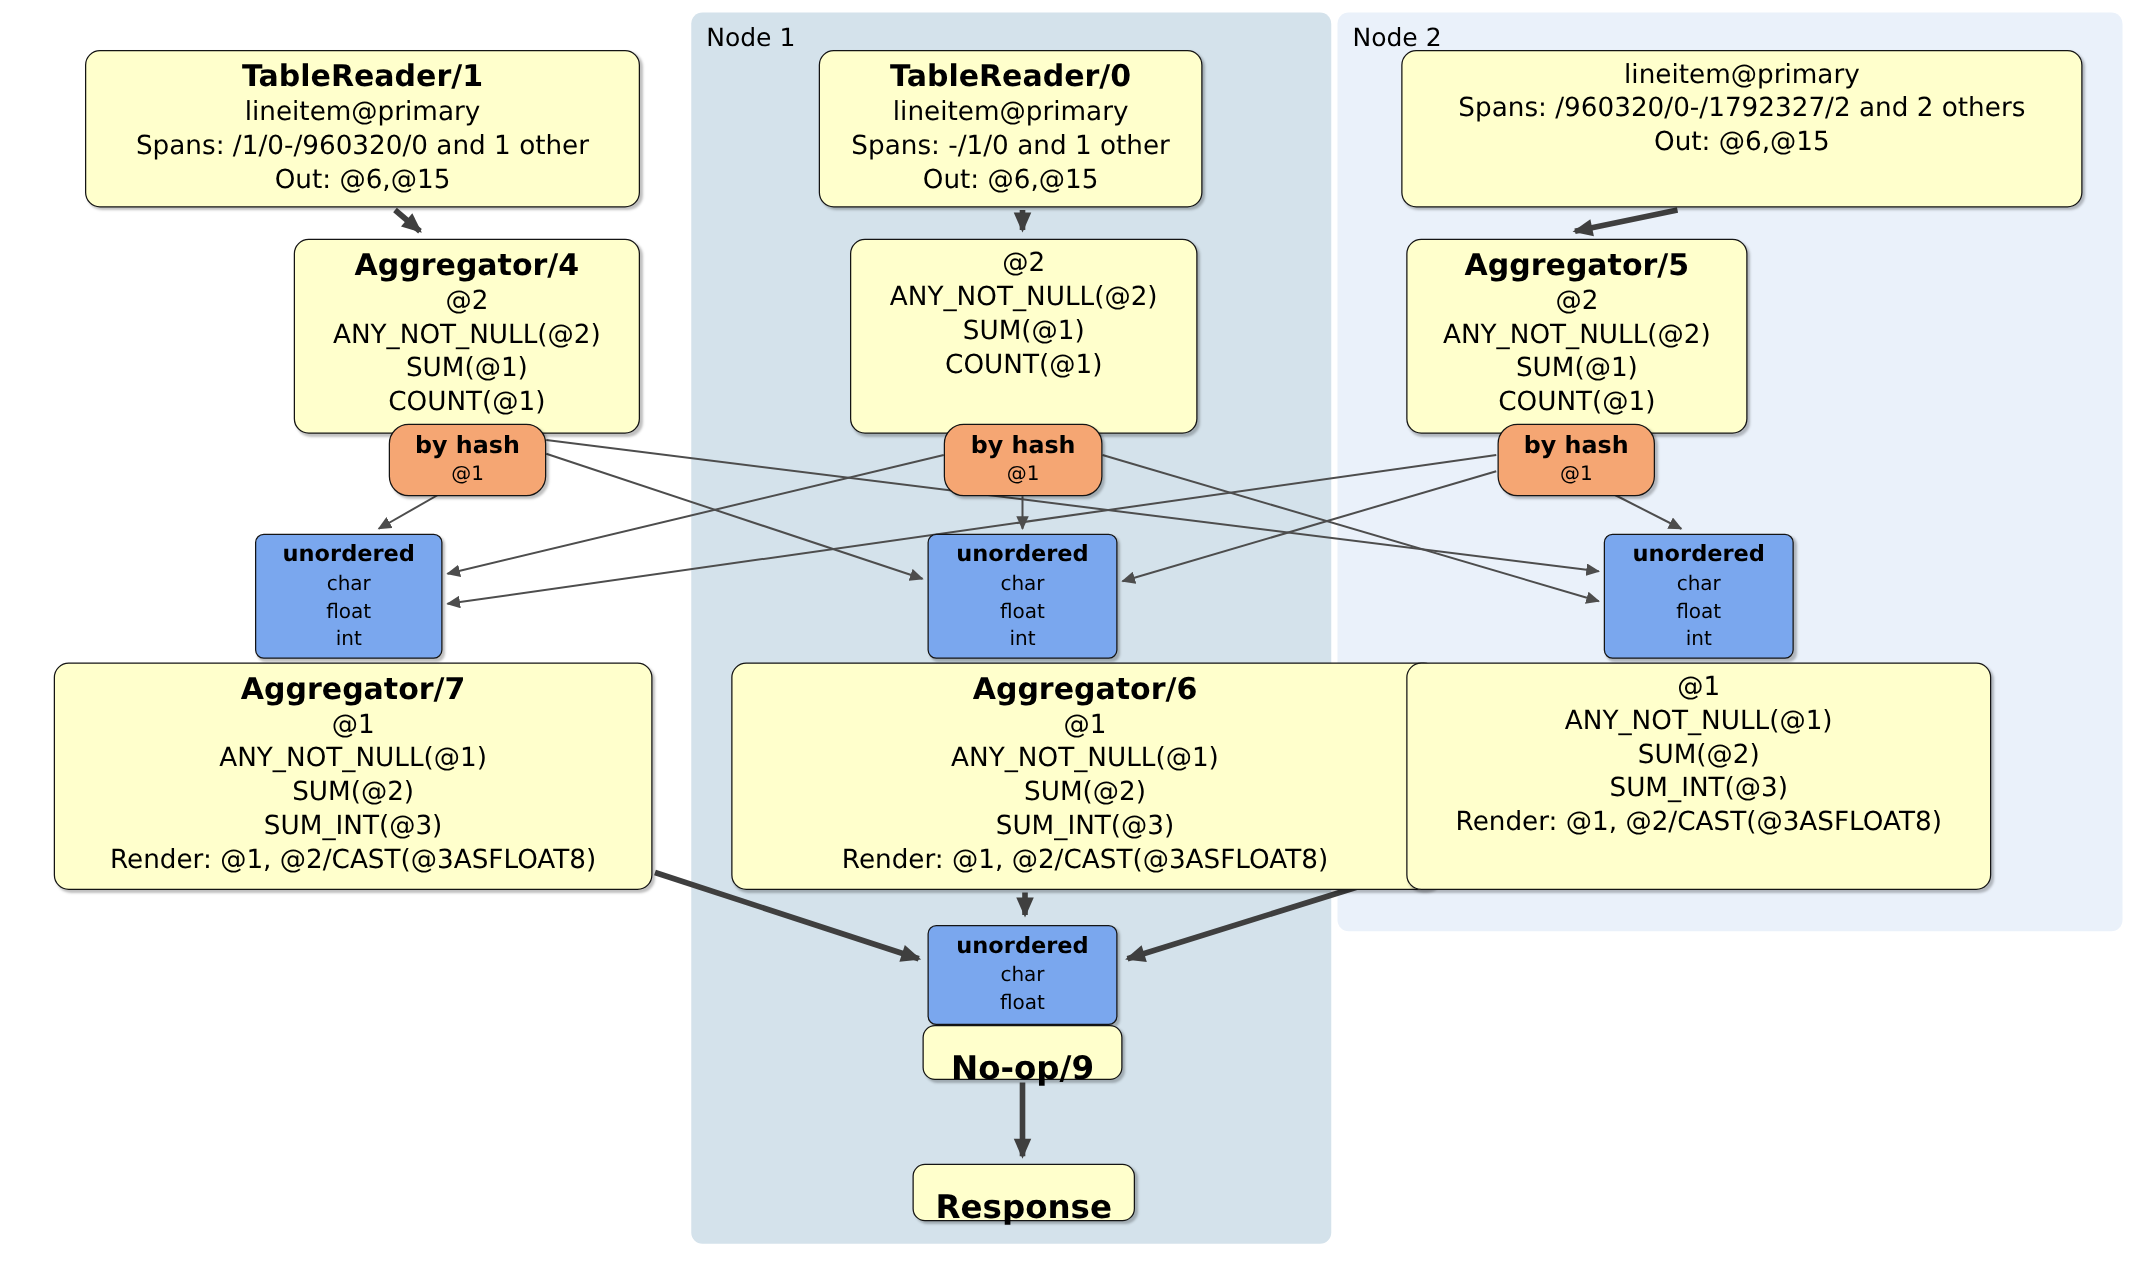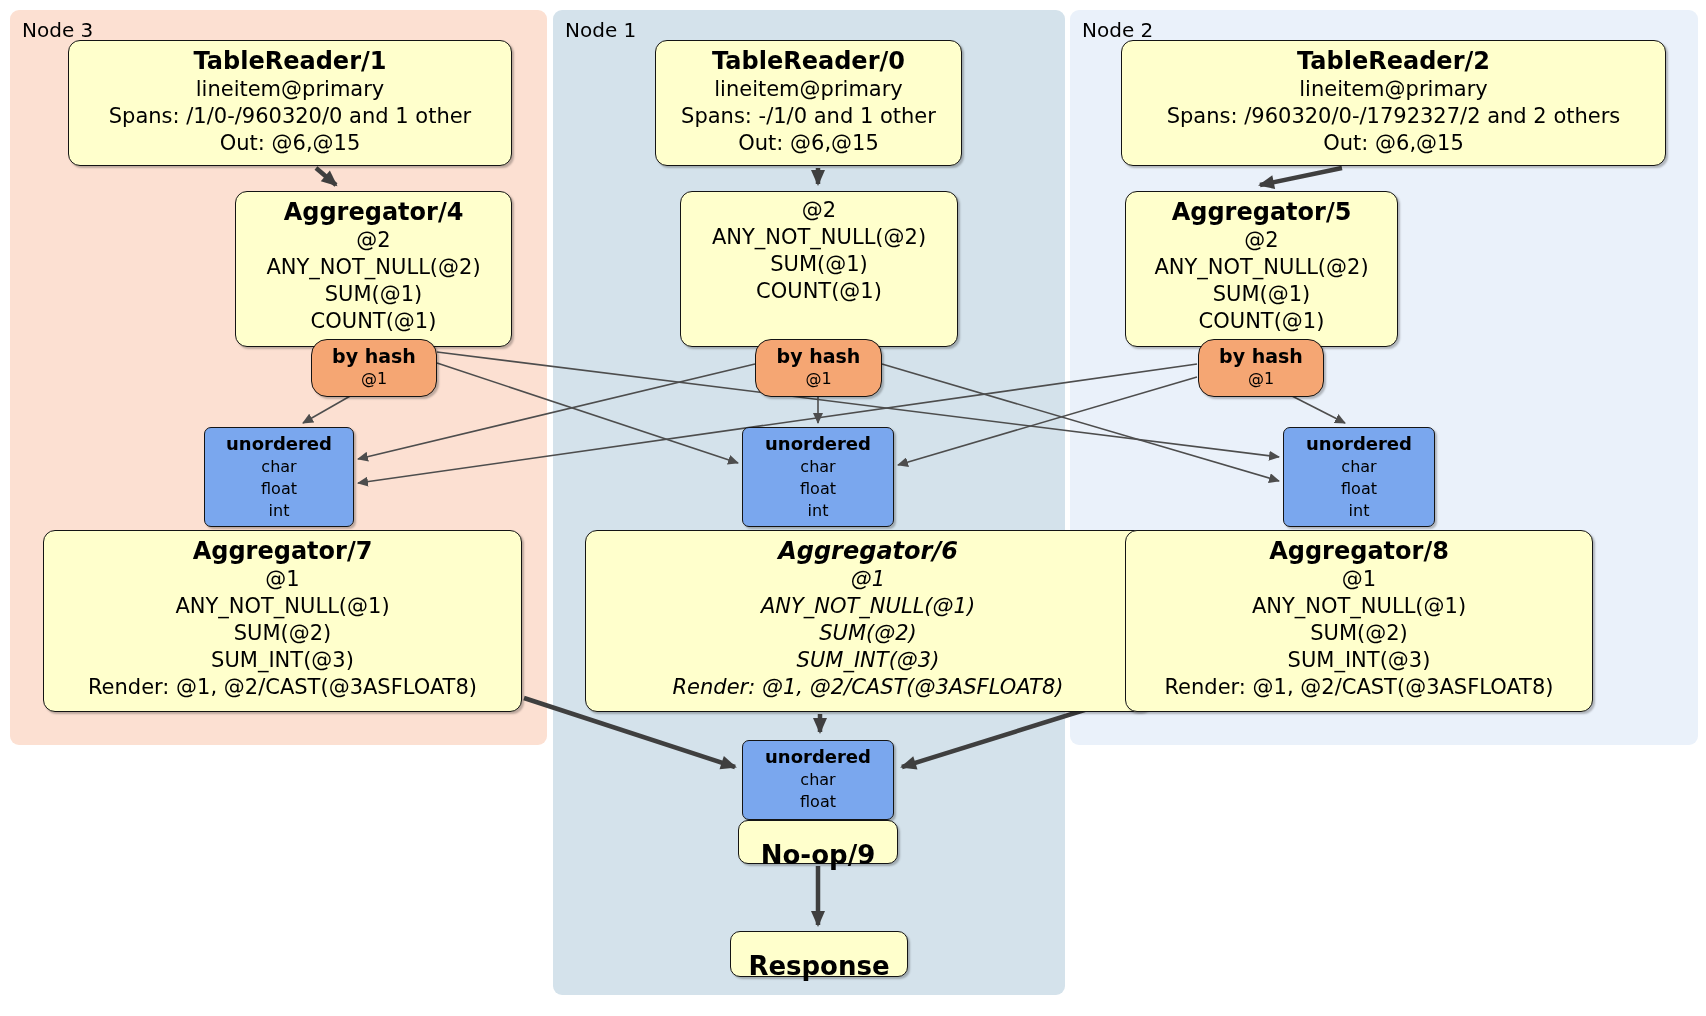--- a/index.html
+++ b/index.html
@@ -17,23 +17,20 @@
   .sync{background:#7aa7ee;z-index:3;border-radius:7px;padding:3px 2px;font-size:16px;line-height:22px;}
   .sync .title{font-size:18px;line-height:25px;}
   .mini{padding:17px 2px;}
   .mini .title{font-size:26px;line-height:34px;}
 </style>
 </head>
 <body>
 
 <div id="canvas">
 
-  <div class="region" style="left:10px;top:10px;width:537px;height:735px;background:#fce0d2;">
-    <div class="region-label">Node 3</div>
-  </div>
   <div class="region" style="left:553px;top:10px;width:512px;height:985px;background:#d4e2eb;">
     <div class="region-label">Node 1</div>
   </div>
   <div class="region" style="left:1070px;top:10px;width:628px;height:735px;background:#eaf1fa;">
     <div class="region-label">Node 2</div>
   </div>
 
   <svg id="edges" width="1706" height="1016">
     <defs>
       <marker id="at" markerUnits="userSpaceOnUse" markerWidth="18" markerHeight="16" refX="15" refY="8" orient="auto">
@@ -71,21 +68,20 @@
     <div>Spans: /1/0-/960320/0 and 1 other</div>
     <div>Out: @6,@15</div>
   </div>
   <div class="box" style="left:655px;top:40px;width:307px;height:126px;">
     <div class="title">TableReader/0</div>
     <div>lineitem@primary</div>
     <div>Spans: -/1/0 and 1 other</div>
     <div>Out: @6,@15</div>
   </div>
   <div class="box" style="left:1121px;top:40px;width:545px;height:126px;">
-    <div class="title">TableReader/2</div>
     <div>lineitem@primary</div>
     <div>Spans: /960320/0-/1792327/2 and 2 others</div>
     <div>Out: @6,@15</div>
   </div>
 
   <div class="box" style="left:235px;top:191px;width:277px;height:156px;">
     <div class="title">Aggregator/4</div>
     <div>@2</div>
     <div>ANY_NOT_NULL(@2)</div>
     <div>SUM(@1)</div>
@@ -138,30 +134,29 @@
   </div>
 
   <div class="box" style="left:43px;top:530px;width:479px;height:182px;text-align:center;">
     <div class="title">Aggregator/7</div>
     <div>@1</div>
     <div>ANY_NOT_NULL(@1)</div>
     <div>SUM(@2)</div>
     <div>SUM_INT(@3)</div>
     <div>Render: @1, @2/CAST(@3ASFLOAT8)</div>
   </div>
-  <div class="box" style="left:585px;top:530px;width:566px;height:182px;font-style:italic;">
+  <div class="box" style="left:585px;top:530px;width:566px;height:182px;">
     <div class="title">Aggregator/6</div>
     <div>@1</div>
     <div>ANY_NOT_NULL(@1)</div>
     <div>SUM(@2)</div>
     <div>SUM_INT(@3)</div>
     <div>Render: @1, @2/CAST(@3ASFLOAT8)</div>
   </div>
   <div class="box" style="left:1125px;top:530px;width:468px;height:182px;">
-    <div class="title">Aggregator/8</div>
     <div>@1</div>
     <div>ANY_NOT_NULL(@1)</div>
     <div>SUM(@2)</div>
     <div>SUM_INT(@3)</div>
     <div>Render: @1, @2/CAST(@3ASFLOAT8)</div>
   </div>
 
   <div class="box sync" style="left:742px;top:740px;width:152px;height:80px;">
     <div class="title">unordered</div>
     <div>char</div>

